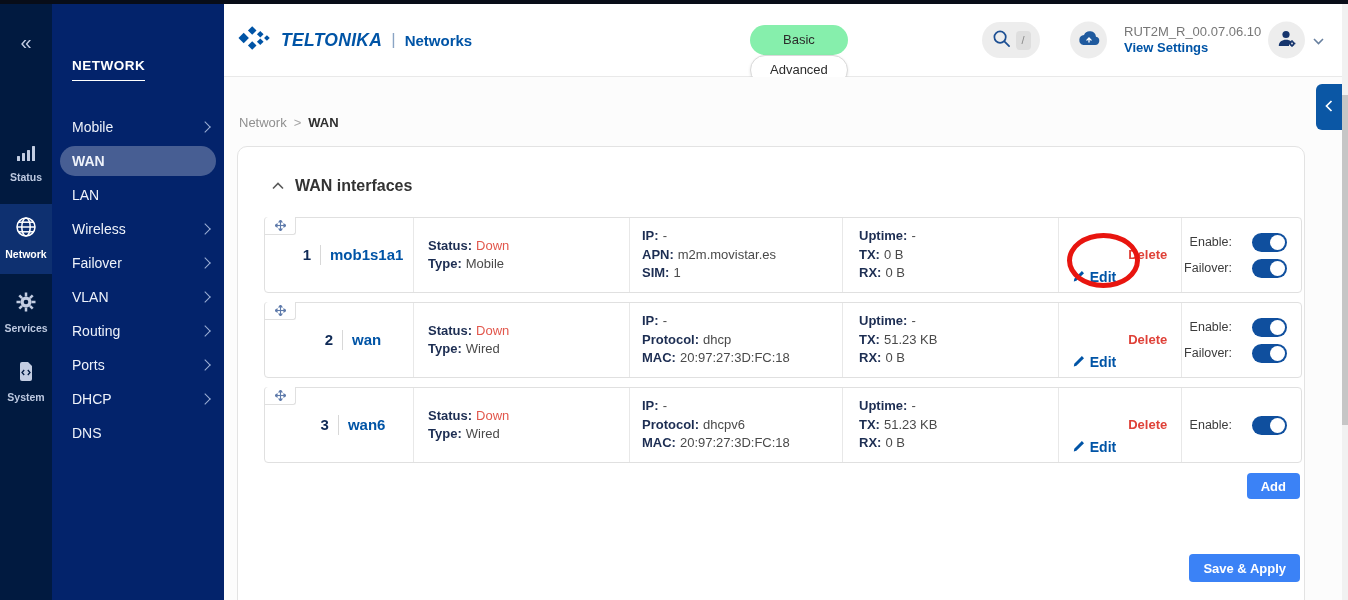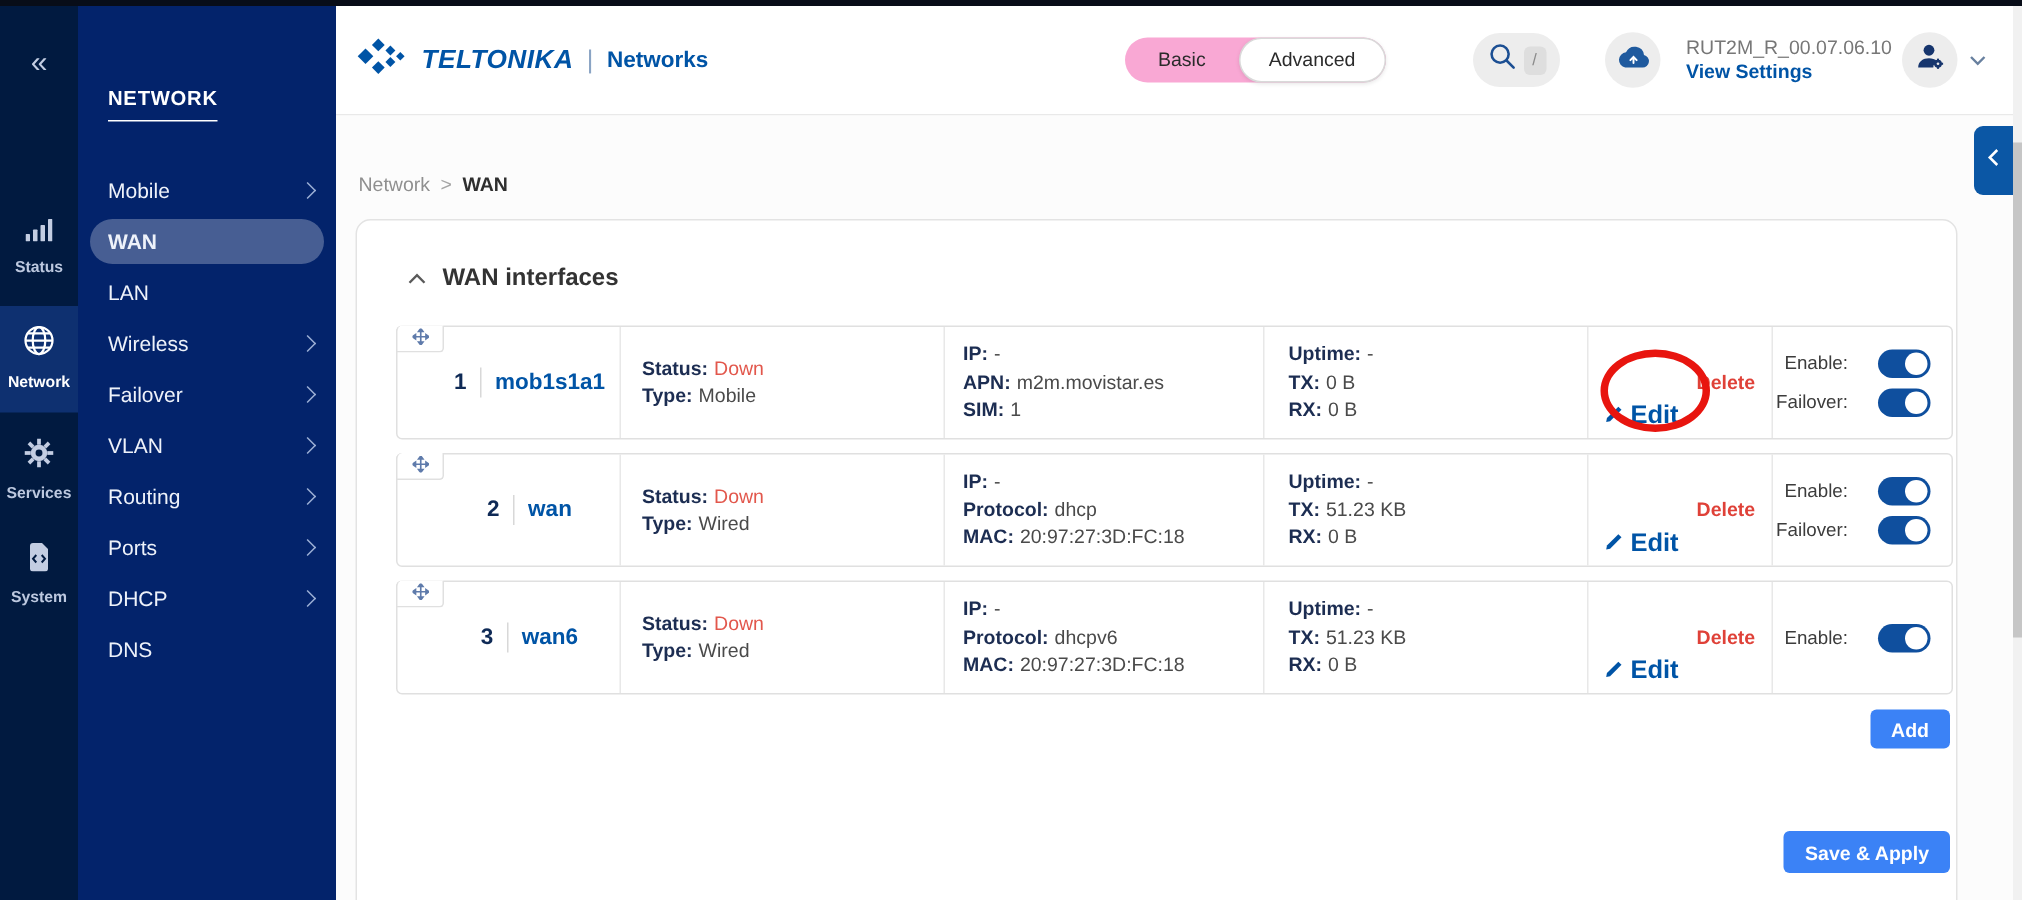--- a/index.html
+++ b/index.html
@@ -24,21 +24,21 @@
   .sm-item.active{background:rgba(255,255,255,.27);border-radius:16px;margin:2px 8px;height:30px;padding-left:12px;font-weight:bold;}
   .sm-arrow{position:absolute;right:16px;top:50%;width:6.5px;height:6.5px;border-right:1.6px solid #9db0d6;border-bottom:1.6px solid #9db0d6;transform:translateY(-50%) rotate(-45deg);}
 
   
   .main{position:absolute;left:224px;top:4px;width:1118px;height:596px;background:#fcfcfc;}
   .header{position:relative;height:72px;background:#fff;border-bottom:1px solid #e9e9e9;}
   .logo{position:absolute;left:14px;top:50%;transform:translateY(-50%);display:flex;align-items:center;gap:7px;}
   .wordmark{font-style:italic;font-weight:bold;font-size:17.5px;letter-spacing:.3px;color:#0054a6;}
   .brand-div{color:#8aa4c4;font-size:17px;font-weight:300;margin:0 2px;}
   .product{font-weight:bold;font-size:15px;color:#0054a6;}
-  .segmented{position:absolute;left:526px;top:50%;transform:translateY(-50%);height:30px;background:#f9a8d4;border-radius:16px;display:flex;align-items:center;font-size:13px;color:#2b2b2b;}
+  .segmented{position:absolute;left:526px;top:50%;transform:translateY(-50%);height:30px;background:#86efac;border-radius:16px;display:flex;align-items:center;font-size:13px;color:#2b2b2b;flex-direction:column;}
   .seg{padding:0 22px;line-height:30px;cursor:pointer;}
   .seg.active{background:#fff;border:1px solid #d9d9d9;border-radius:16px;height:30px;line-height:28px;box-sizing:border-box;padding:0 19px;box-shadow:0 1px 3px rgba(0,0,0,.10);}
   .searchpill{position:absolute;left:758px;top:50%;transform:translateY(-50%);width:58px;height:36px;background:#ededed;border-radius:18px;display:flex;align-items:center;justify-content:center;gap:5px;cursor:pointer;}
   .keyhint{width:15px;height:19px;background:#dedede;border-radius:4px;color:#8a8a8a;font-size:11px;display:flex;align-items:center;justify-content:center;}
   .roundicon{position:absolute;top:50%;transform:translateY(-50%);width:37px;height:37px;border-radius:50%;background:#ededed;display:flex;align-items:center;justify-content:center;cursor:pointer;}
   .cloudbtn{left:846px;} .avatarbtn{left:1044px;}
   .devblock{position:absolute;left:900px;top:50%;transform:translateY(-50%);line-height:16px;}
   .devname{font-size:13px;color:#777;}
   .viewset{font-size:13px;color:#0054a6;font-weight:bold;cursor:pointer;}
   .hdr-chev{position:absolute;left:1089px;top:50%;transform:translateY(-50%);cursor:pointer;display:flex;}
@@ -60,21 +60,21 @@
   .cell.c1{border-left:none;flex-direction:row;align-items:center;padding-left:28px;}
   .cell.c3{padding-left:12px;} .cell.c4{padding-left:16px;}
   .k{font-weight:bold;color:#1c2d52;margin-right:4px;}
   .v{color:#4a4a4a;}
   .v.down{color:#e2574c;}
   .num{font-weight:bold;color:#0f2a56;font-size:15px;}
   .vline{width:1px;height:20px;background:#d8d8d8;margin:0 9px;}
   .iface{color:#0054a6;font-weight:bold;font-size:15px;cursor:pointer;text-decoration:none;}
   .drag-tab{position:absolute;top:-1px;left:-1px;width:30px;height:17px;border:1px solid #e0e0e0;border-top:none;border-radius:4px 0 3px 0;background:#fff;display:flex;align-items:center;justify-content:center;cursor:move;z-index:2;}
   .cell.actions{flex-direction:row;align-items:center;justify-content:center;gap:12px;padding-left:0;}
-  .editlink{display:flex;align-items:center;gap:5px;color:#0054a6;font-weight:bold;font-size:17px;cursor:pointer;margin-top:45px;}
+  .editlink{display:flex;align-items:center;gap:5px;color:#0054a6;font-weight:bold;font-size:14px;cursor:pointer;margin-top:45px;}
   .dellink{color:#df4138;font-weight:bold;font-size:13px;cursor:pointer;}
   .annot{position:absolute;left:8px;top:15px;width:63px;height:45px;border:5px solid #e8150f;border-radius:50%;pointer-events:none;z-index:3;}
   .cell.toggles{align-items:flex-end;padding-right:14px;gap:7px;padding-left:0;}
   .trow{display:flex;align-items:center;gap:20px;justify-content:space-between;}
   .tlabel{font-size:12.5px;color:#3c3c3c;}
   .switch{width:35px;height:19px;border-radius:10px;background:#0f4f9e;position:relative;cursor:pointer;display:inline-block;}
   .switch::after{content:'';position:absolute;right:2px;top:2px;width:15px;height:15px;border-radius:50%;background:#fff;}
 
   .btn{background:#3b82f6;color:#fff;font-weight:bold;font-size:13px;border:none;border-radius:4px;display:flex;align-items:center;justify-content:center;cursor:pointer;}
   .addbtn{position:absolute;right:4px;top:326px;height:26px;padding:0 14px;}

